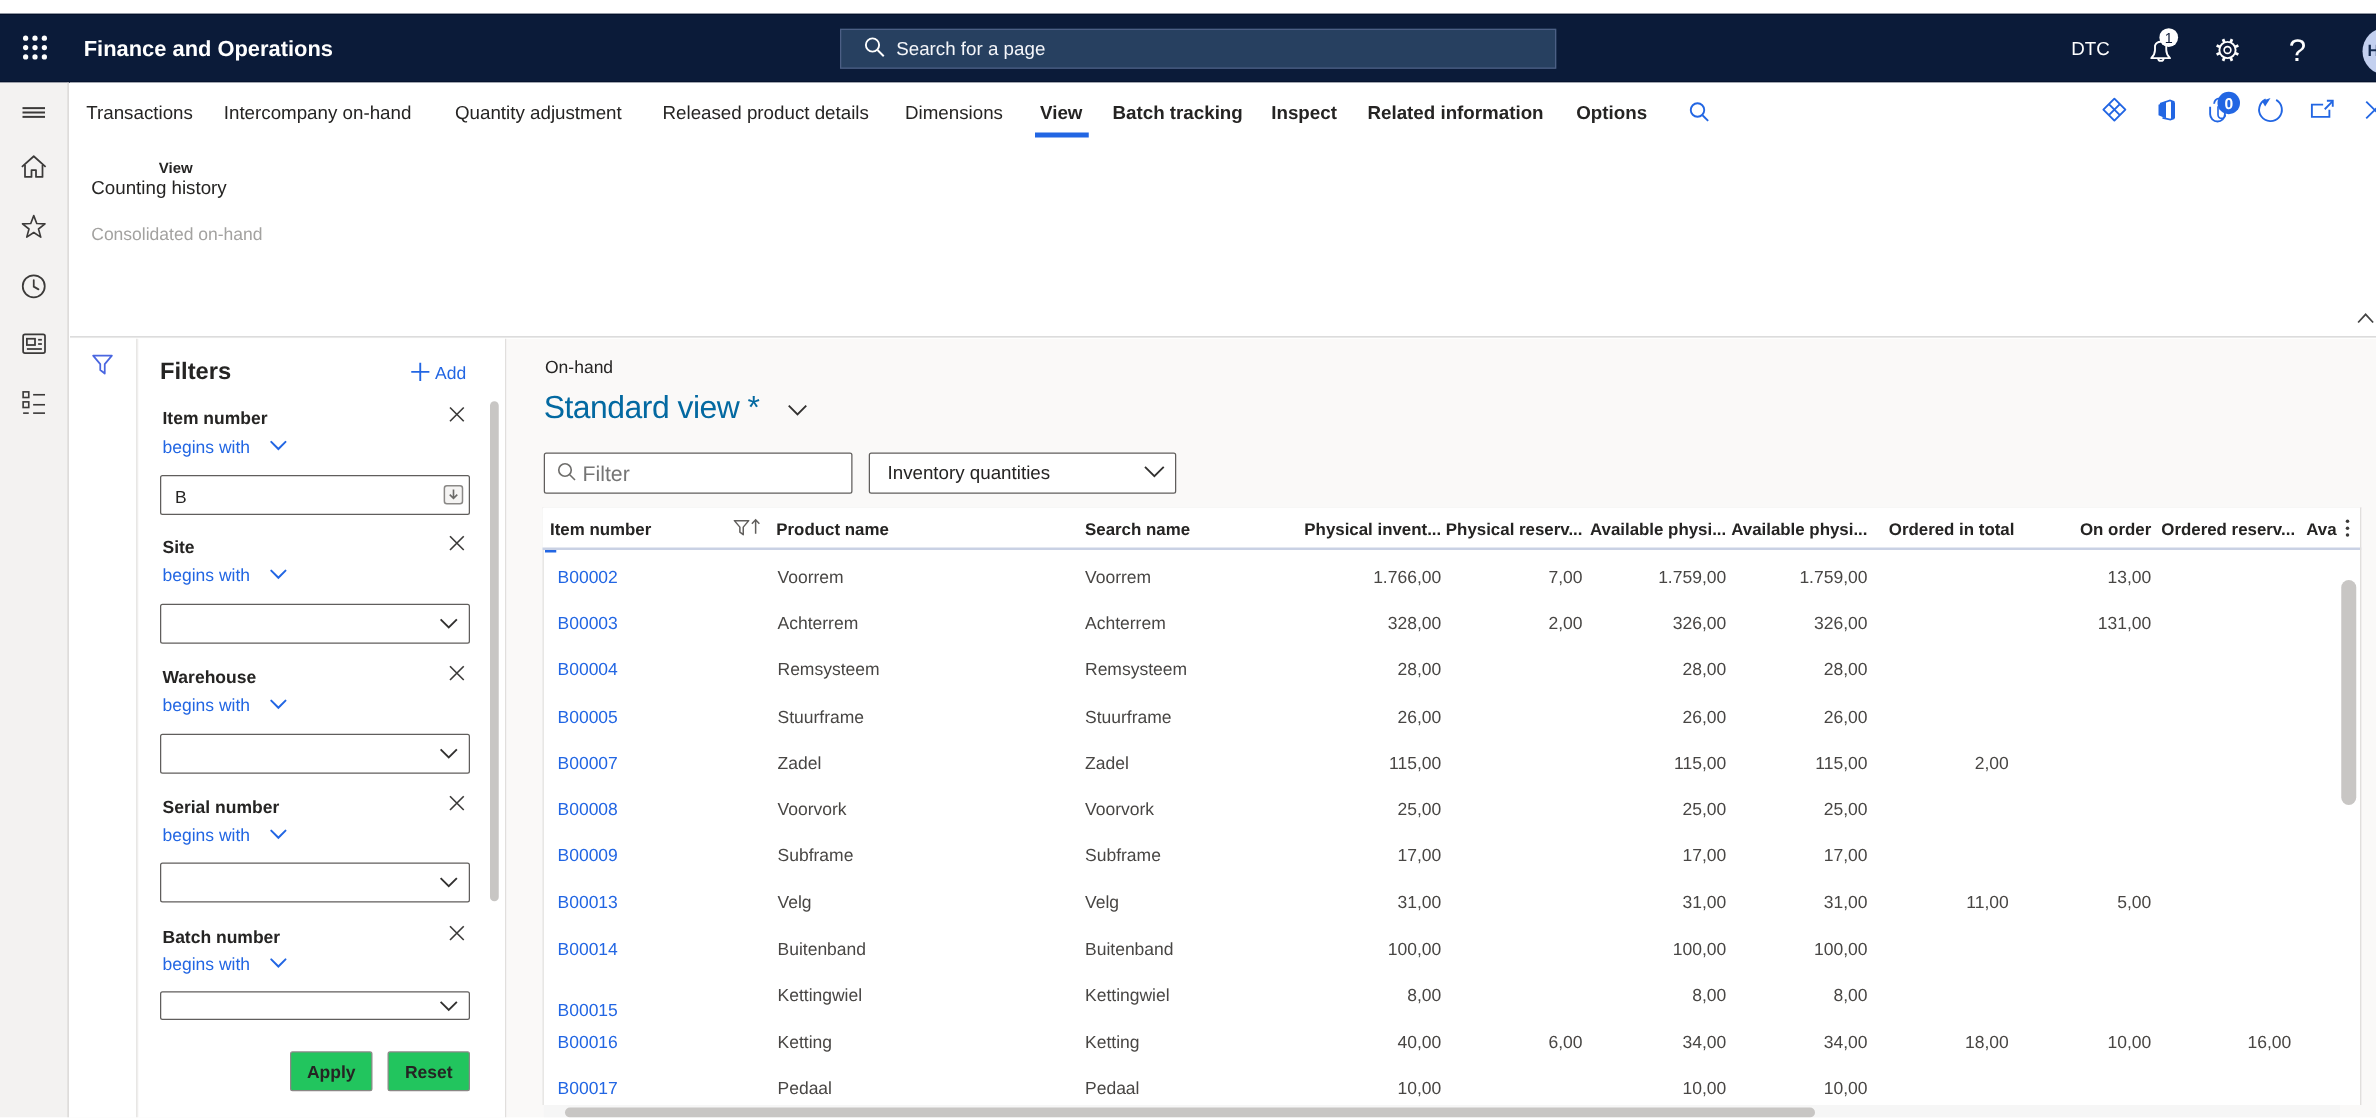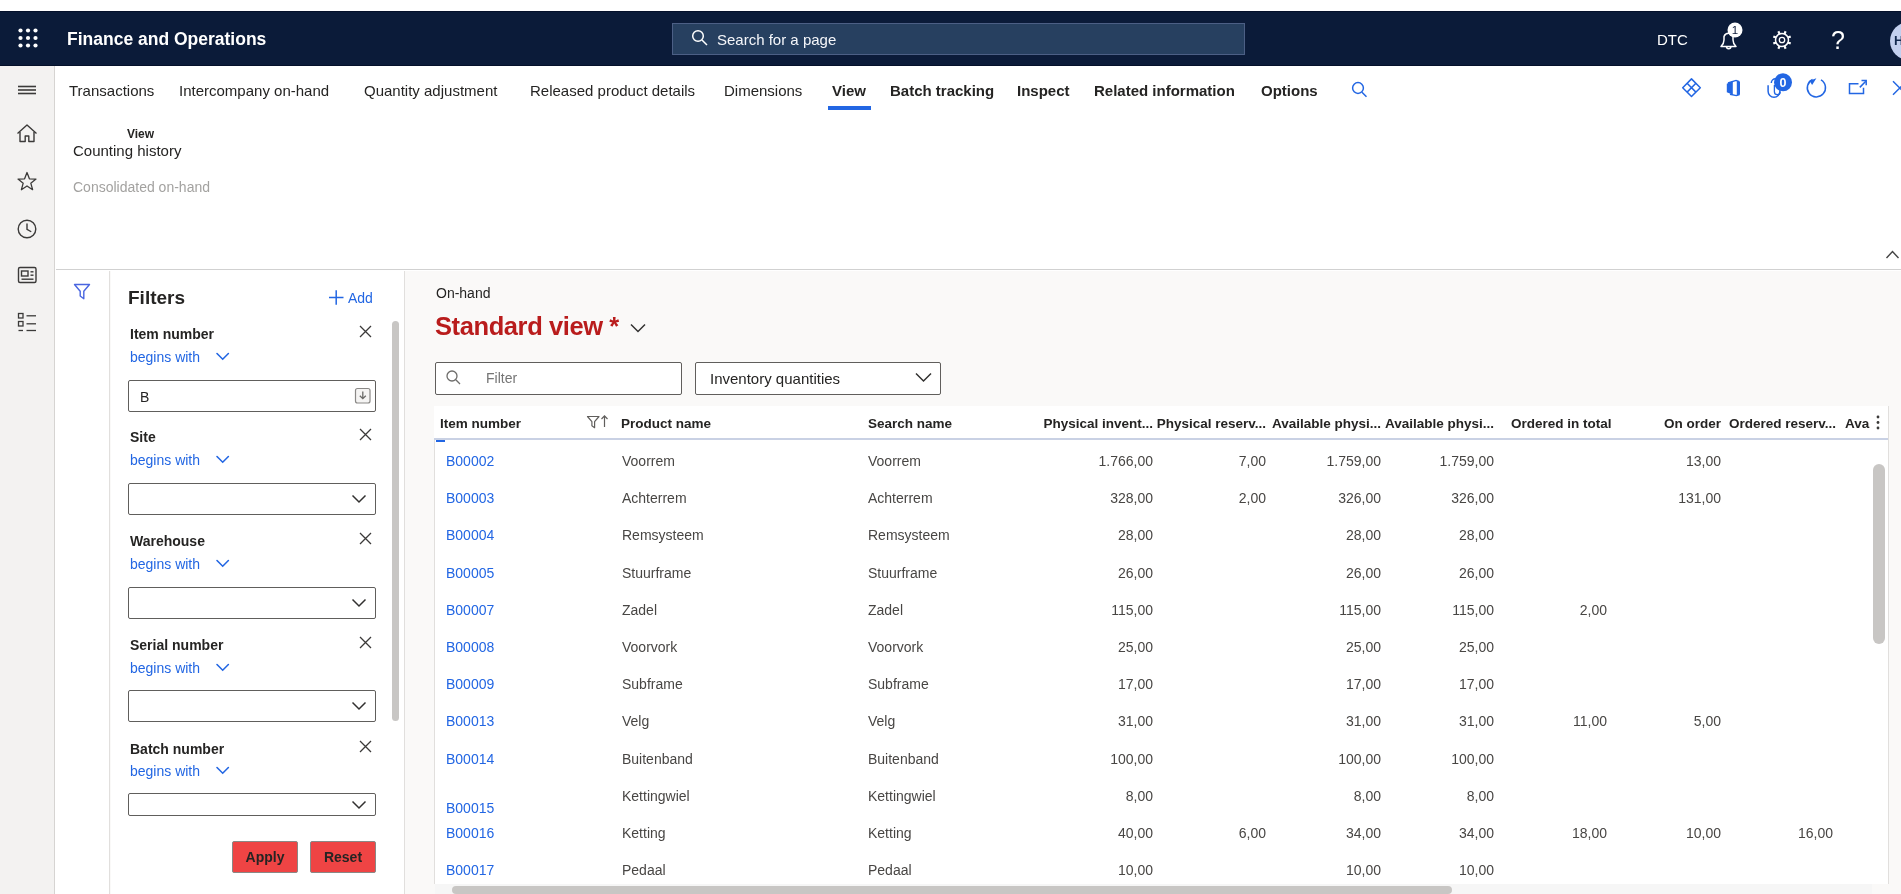--- a/index.html
+++ b/index.html
@@ -33,27 +33,27 @@
 #funnelcol { left:56px; top:271px; width:54px; height:623px; background:#fff; border-right:1px solid #e1dfdd; }
 #fpanel { left:111px; top:271px; width:294px; height:623px; background:#fff; border-right:1px solid #e1dfdd; }
 
 
 #ftitle { left:128px; top:287px; font-size:19px; font-weight:700; color:#252423; }
 #addtxt { left:348px; top:290px; font-size:14px; color:#2266e3; }
 .flabel { position:absolute; left:130px; font-size:14px; font-weight:700; color:#252423; }
 .fop { position:absolute; left:130px; font-size:14px; color:#2266e3; }
 .fbox { position:absolute; left:128px; width:248px; height:32px; background:#fff; border:1px solid #605e5c; border-radius:2px; }
 #fscroll { left:392px; top:321px; width:7px; height:400px; background:#c8c6c4; border-radius:4px; }
-.btn { position:absolute; top:841px; height:32px; background:#ef4444; border:1px solid #8a8886; border-radius:2px; font-size:14px; font-weight:700; color:#252423; text-align:center; line-height:30px; }
+.btn { position:absolute; top:841px; height:32px; background:#22c55e; border:1px solid #8a8886; border-radius:2px; font-size:14px; font-weight:700; color:#252423; text-align:center; line-height:30px; }
 
 
 #onhand { left:436px; top:285px; font-size:14px; color:#252423; }
-#stdview { left:435px; top:312px; font-size:25.5px; letter-spacing:-0.4px; font-weight:700; color:#b91c1c; }
+#stdview { left:435px; top:312px; font-size:25.5px; letter-spacing:-0.4px; font-weight:400; color:#0369a1; }
 #filterinput { left:435px; top:362px; width:247px; height:33px; background:#fff; border:1px solid #605e5c; border-radius:2px; }
-#filterph { left:466px; top:370px; font-size:14px; color:#757575;margin-left:20px; }
+#filterph { left:466px; top:370px; font-size:17px; color:#757575; }
 #invdrop { left:695px; top:362px; width:246px; height:33px; background:#fff; border:1px solid #605e5c; border-radius:2px; }
 #invtxt { left:710px; top:370px; font-size:15px; color:#252423; }
 
 
 #tcard { left:434px; top:406px; width:1455px; height:478px; background:#fff; border:1px solid #e1dfdd; border-bottom:none; }
 #thead { left:434px; top:406px; width:1455px; height:34px; background:#fff; border-bottom:2px solid #c9d1e4; }
 .th { position:absolute; top:416px; font-size:13.5px; font-weight:700; color:#252423; white-space:nowrap; }
 .thr { text-align:right; }
 .cell { position:absolute; font-size:14px; color:#484644; white-space:nowrap; }
 .num { text-align:right; }

